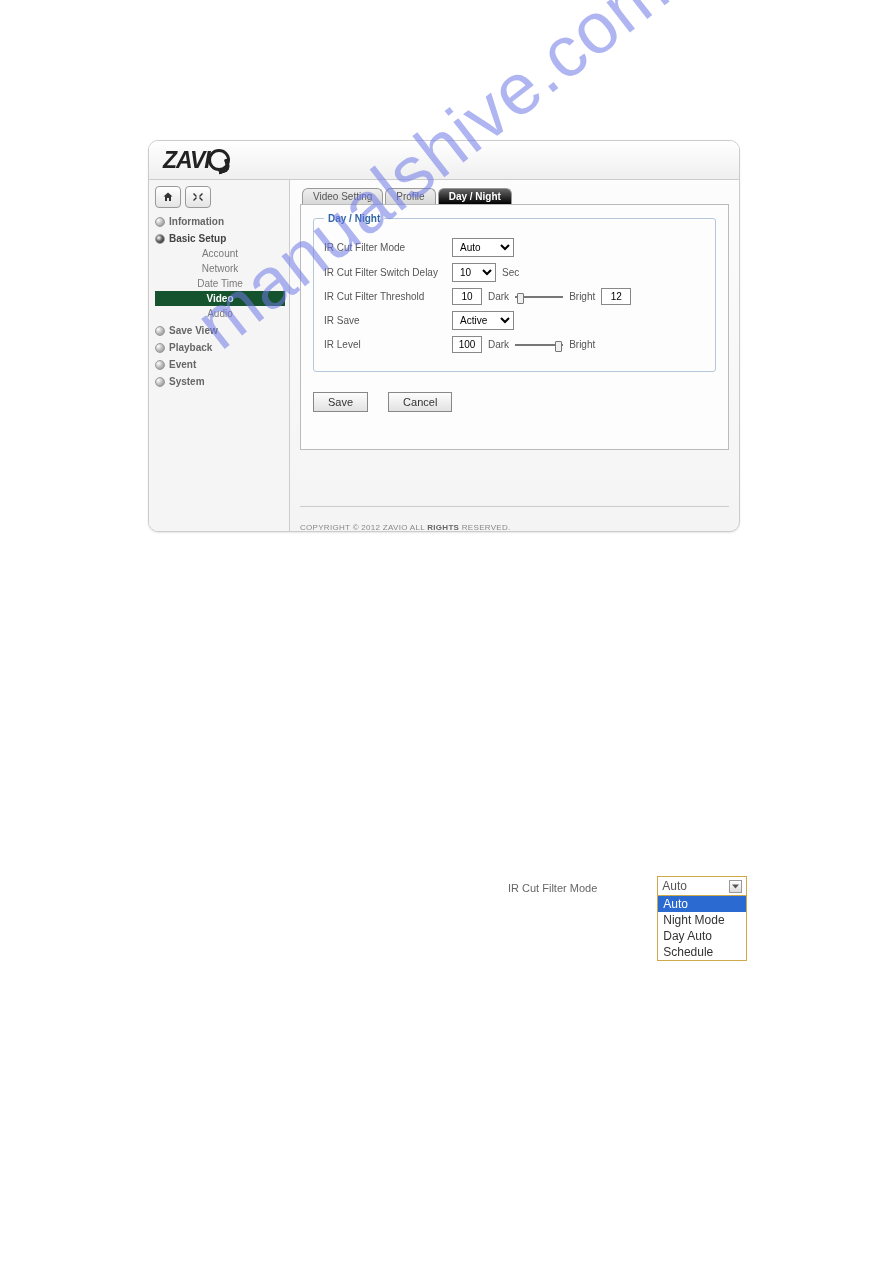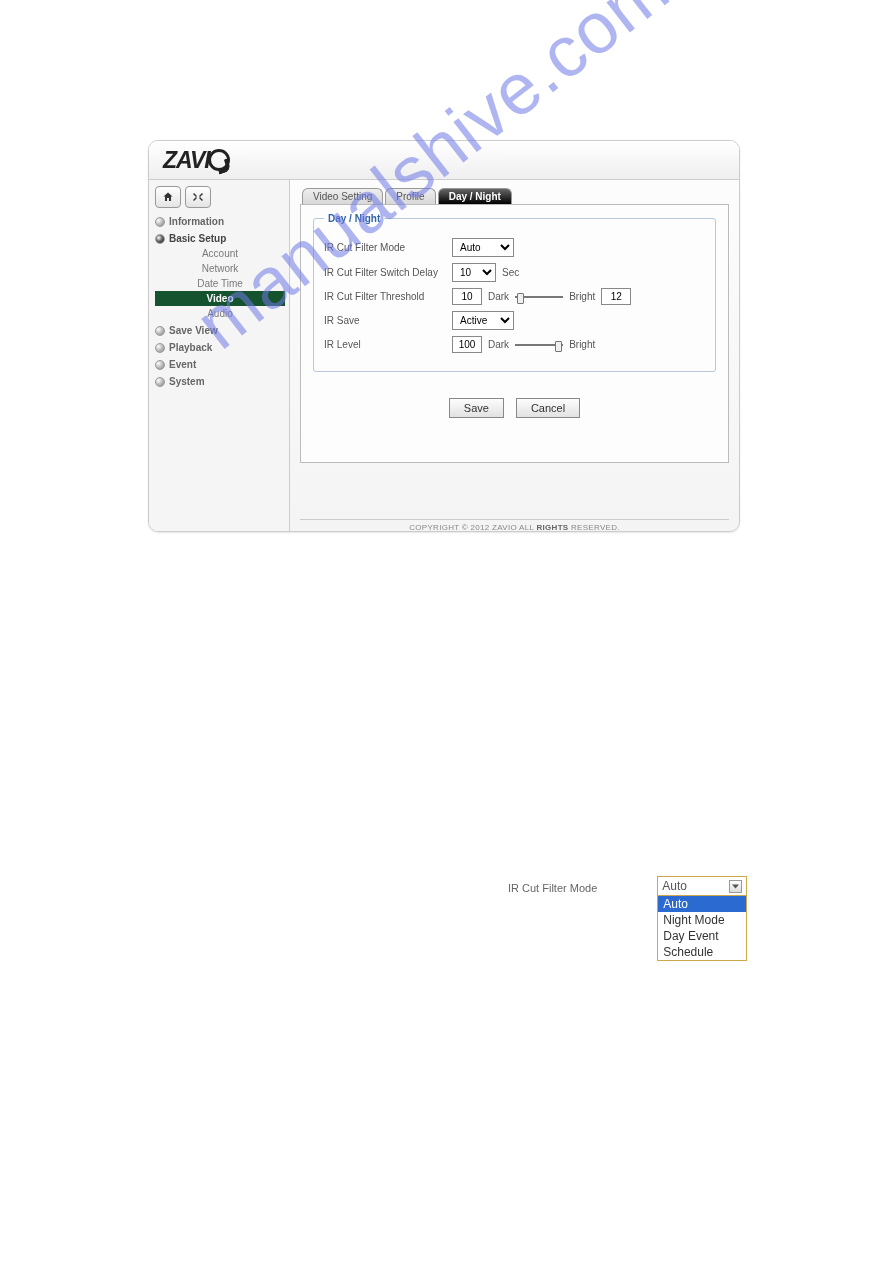--- a/index.html
+++ b/index.html
@@ -219,38 +219,37 @@
   .slider .knob {
     position: absolute;
     top: 1px;
     width: 5px; height: 9px;
     background:#f0f0f0;
     border:1px solid #777;
     border-radius:1px;
   }
   .actions {
     display:flex;
-    justify-content:center;
-    gap: 12px;
-    margin-top: 26px;
+    gap: 20px;
+    margin-top: 20px;
   }
   .btn {
     border:1px solid #888;
     background: linear-gradient(#fdfdfd,#e2e2e2);
     padding: 3px 14px;
     font-size: 11px;
     cursor: pointer;
     color:#333;
   }
   .footer {
-    text-align:center;
+    text-align:left;
     font-size:8px;
     color:#888;
     border-top:1px solid #ccc;
-    padding-top:3px;
+    padding-top:16px;
     letter-spacing:0.3px;
     margin-top:48px;
   }
   .footer b{ color:#666; }
 
   
   .standalone {
     position: absolute;
     left: 508px;
     top: 876px;
@@ -461,20 +460,20 @@
         <span>Auto</span>
         <span class="arrow">
           <svg width="7" height="5" viewBox="0 0 10 6">
               <path d="M0 0l5 6 5-6z" fill="#555"></path>
             </svg>
         </span>
       </div>
       <ul class="opts">
         <li class="hl">Auto</li>
         <li>Night Mode</li>
-        <li>Day Event</li>
+        <li>Day Auto</li>
         <li>Schedule</li>
       </ul>
     </div>
   </div>
 
   <div class="watermark">manualshive.com</div>
 </div>
 
 </body></html>

